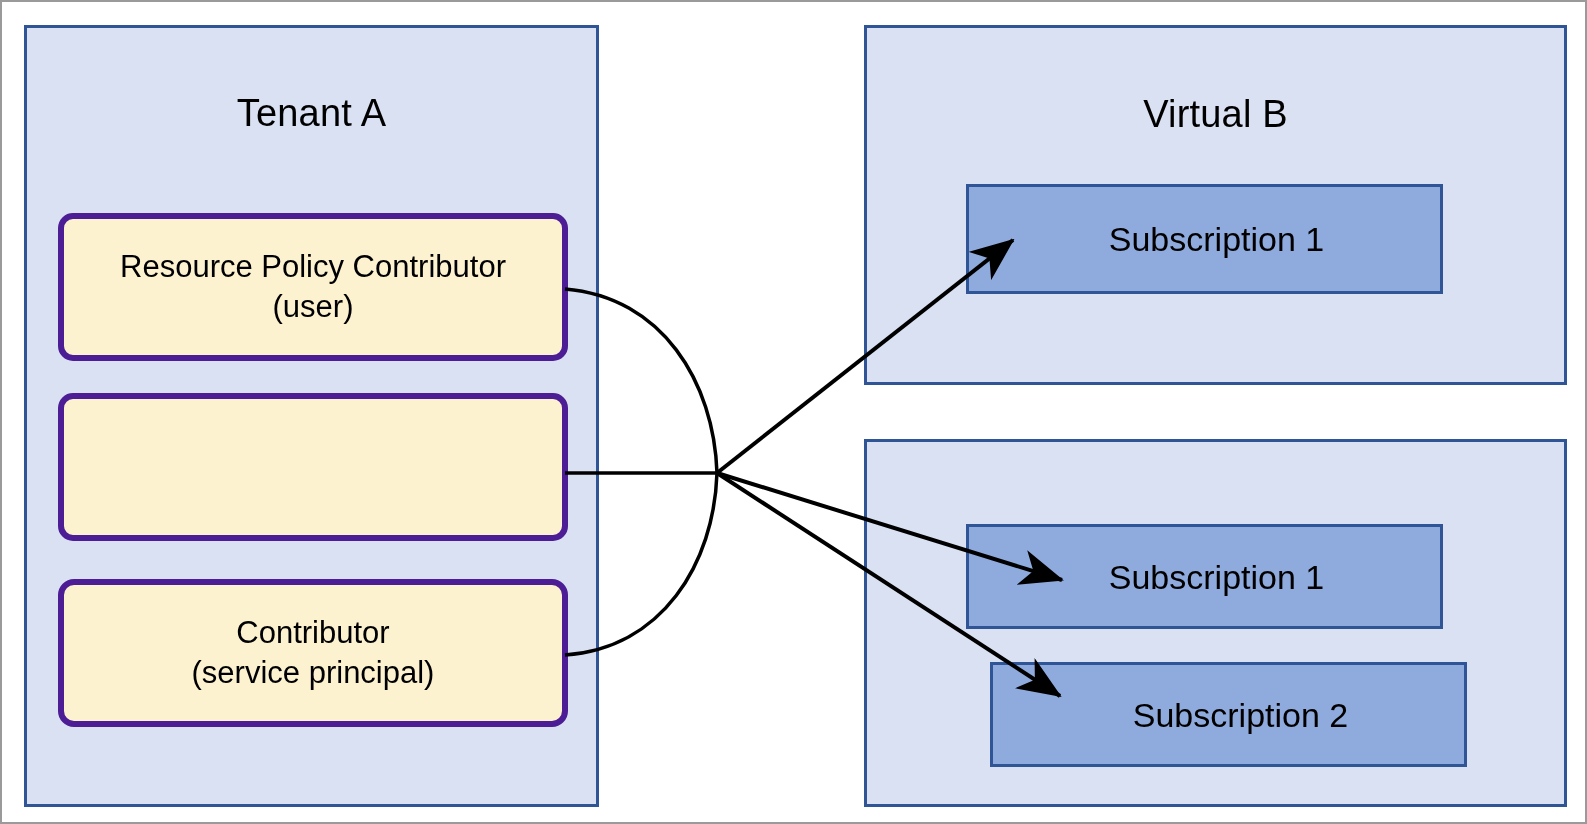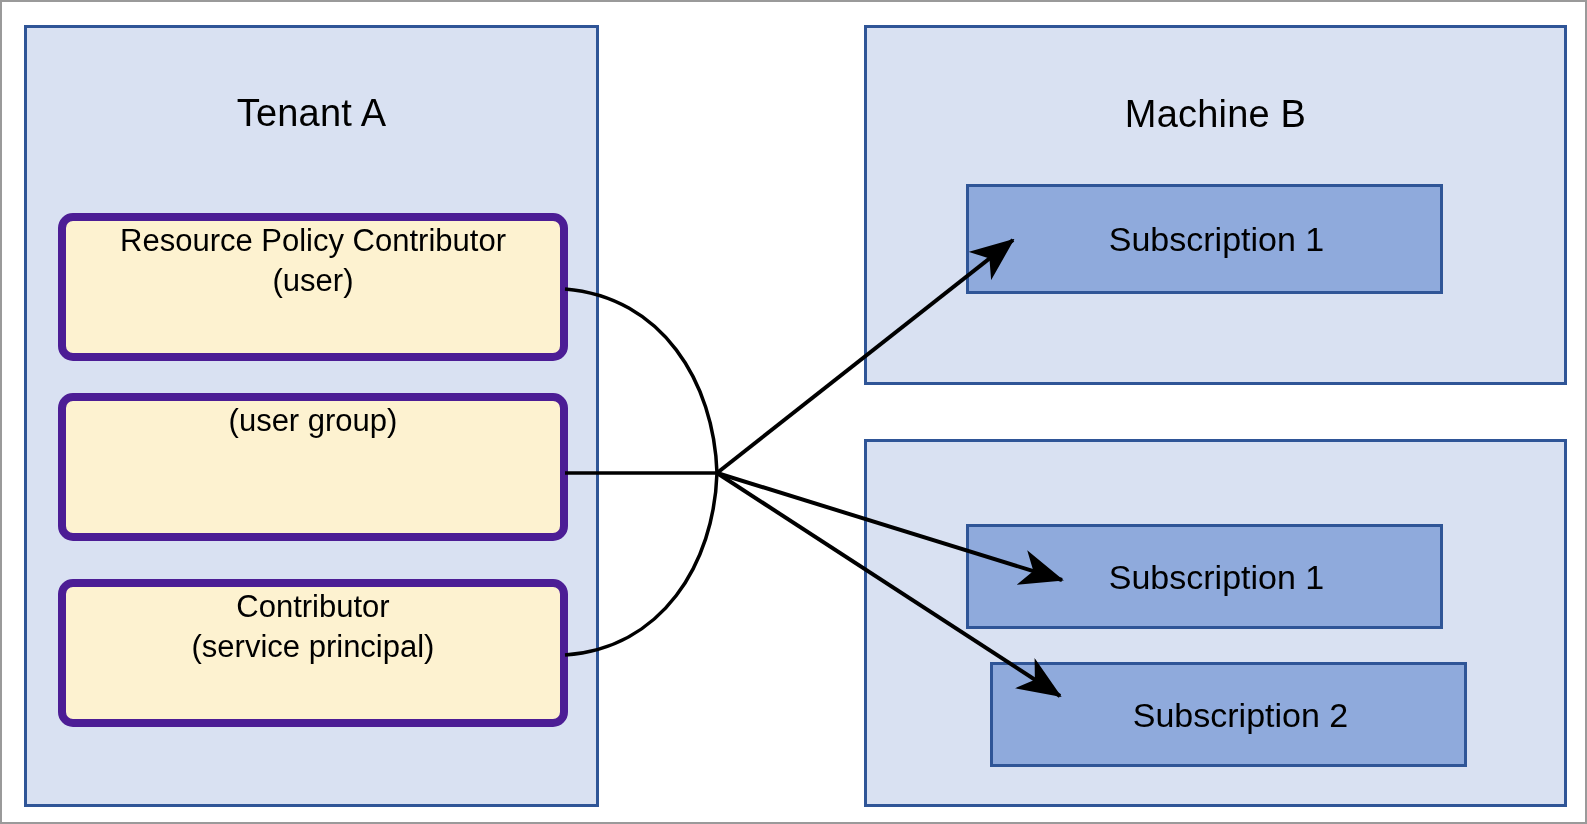--- a/index.html
+++ b/index.html
@@ -45,38 +45,38 @@
     margin-top: 10px;
   }
   #tenant-a .tenant-title { top: 56px; }
   #tenant-b .tenant-title { top: 57px; }
   #tenant-c .tenant-title { top: 20px; }
 
   
   .role-box {
     position: absolute;
     background: #fdf2d0;
-    border: 8px solid #4c1d95;
+    border: 6px solid #4c1d95;
     border-radius: 15px;
     box-sizing: border-box;
     display: flex;
     flex-direction: column;
     align-items: center;
-    justify-content: flex-start;
+    justify-content: center;
     text-align: center;
     color: #000000;
     font-size: 31px;
     line-height: 1.28;
     padding: 0 10px;
   }
   .role-box .line2 { display: block; }
 
   #role-0 { left: 31px; top: 185px; width: 510px; height: 148px; }
   #role-1 { left: 31px; top: 365px; width: 510px; height: 148px; }
-  #role-2 { left: 31px; top: 551px; width: 510px; height: 148px; }
+  #role-2 { left: 31px; top: 551px; width: 510px; height: 148px; border-radius: 16px; }
 
   
   .sub-box {
     position: absolute;
     background: #8faadc;
     border: 3px solid #2f5597;
     box-sizing: border-box;
     display: flex;
     align-items: center;
     justify-content: center;
@@ -106,31 +106,30 @@
 
   <div class="tenant" id="tenant-a">
     <div class="tenant-title">Tenant A</div>
 
     <div class="role-box" id="role-0">
       <span class="line1">Resource Policy Contributor</span>
       <span class="line2">(user)</span>
     </div>
 
     <div class="role-box" id="role-1">
-      <span class="line2">(user group)</span>
     </div>
 
     <div class="role-box" id="role-2">
       <span class="line1">Contributor</span>
       <span class="line2">(service principal)</span>
     </div>
   </div>
 
   <div class="tenant" id="tenant-b">
-    <div class="tenant-title">Machine B</div>
+    <div class="tenant-title">Virtual B</div>
     <div class="sub-box" id="sub-b-0">
       <span>Subscription 1</span>
     </div>
   </div>
 
   <div class="tenant" id="tenant-c">
     <div class="sub-box" id="sub-c-0">
       <span>Subscription 1</span>
     </div>
     <div class="sub-box" id="sub-c-1">

